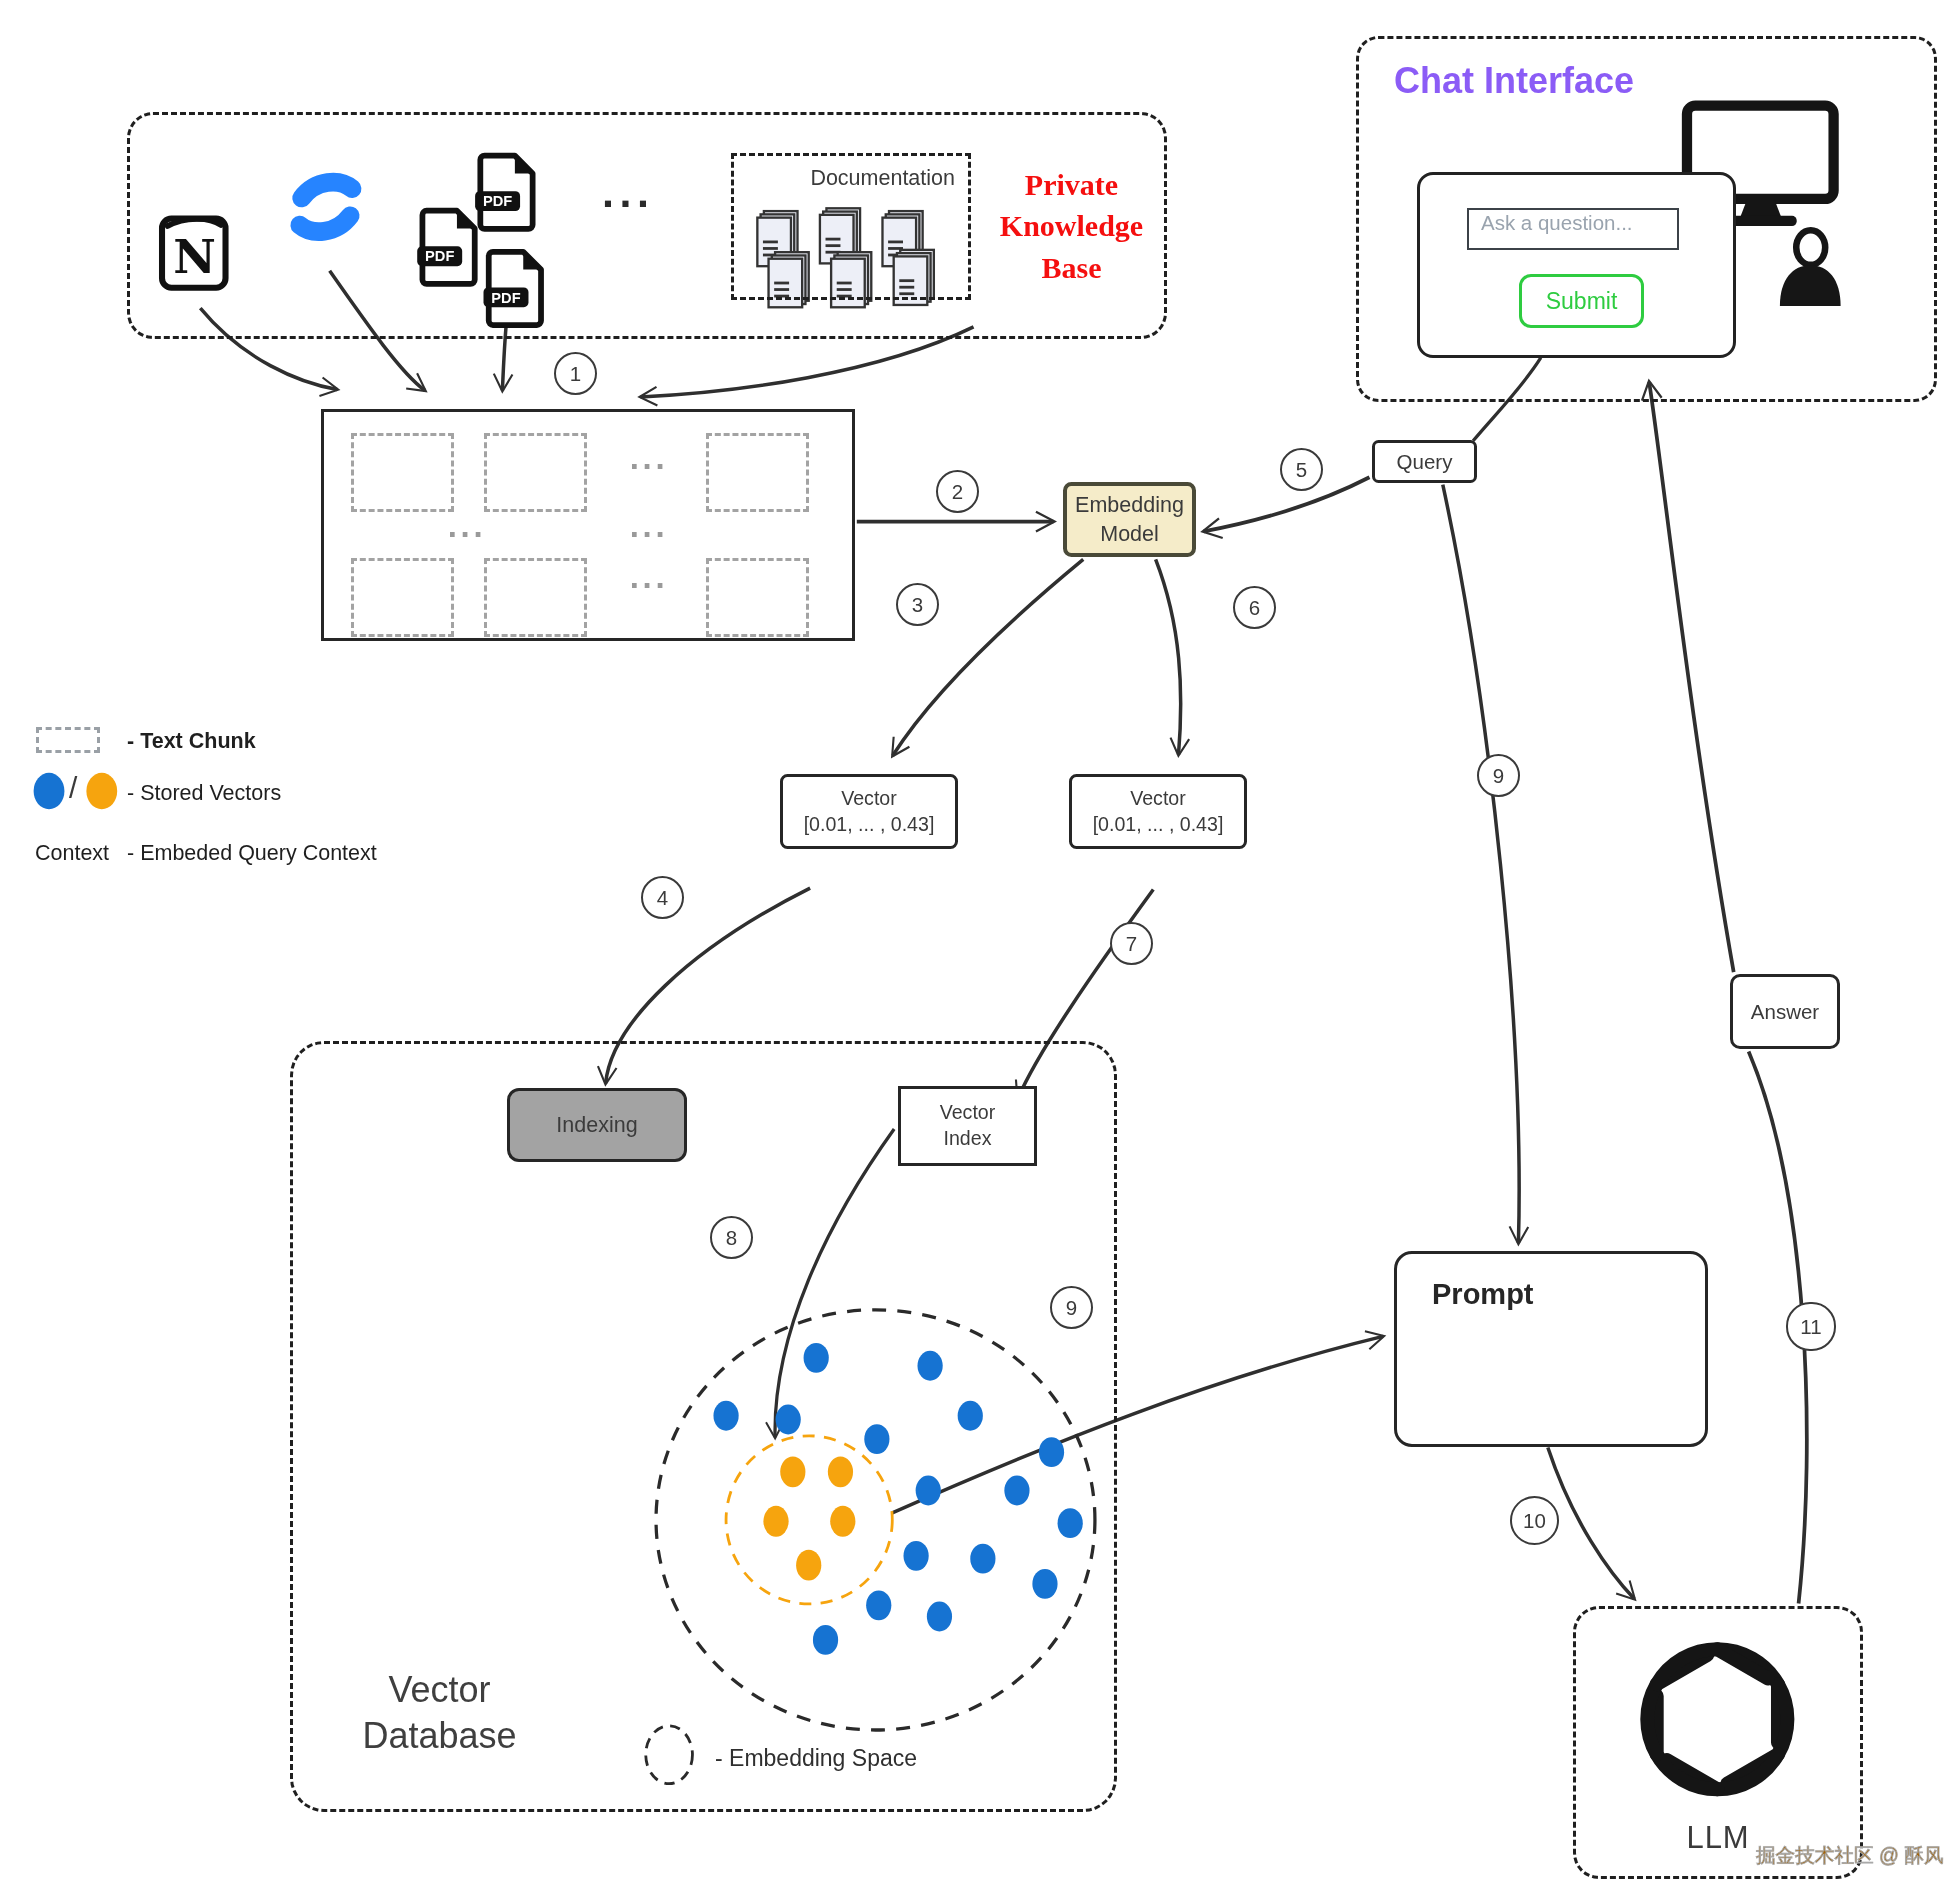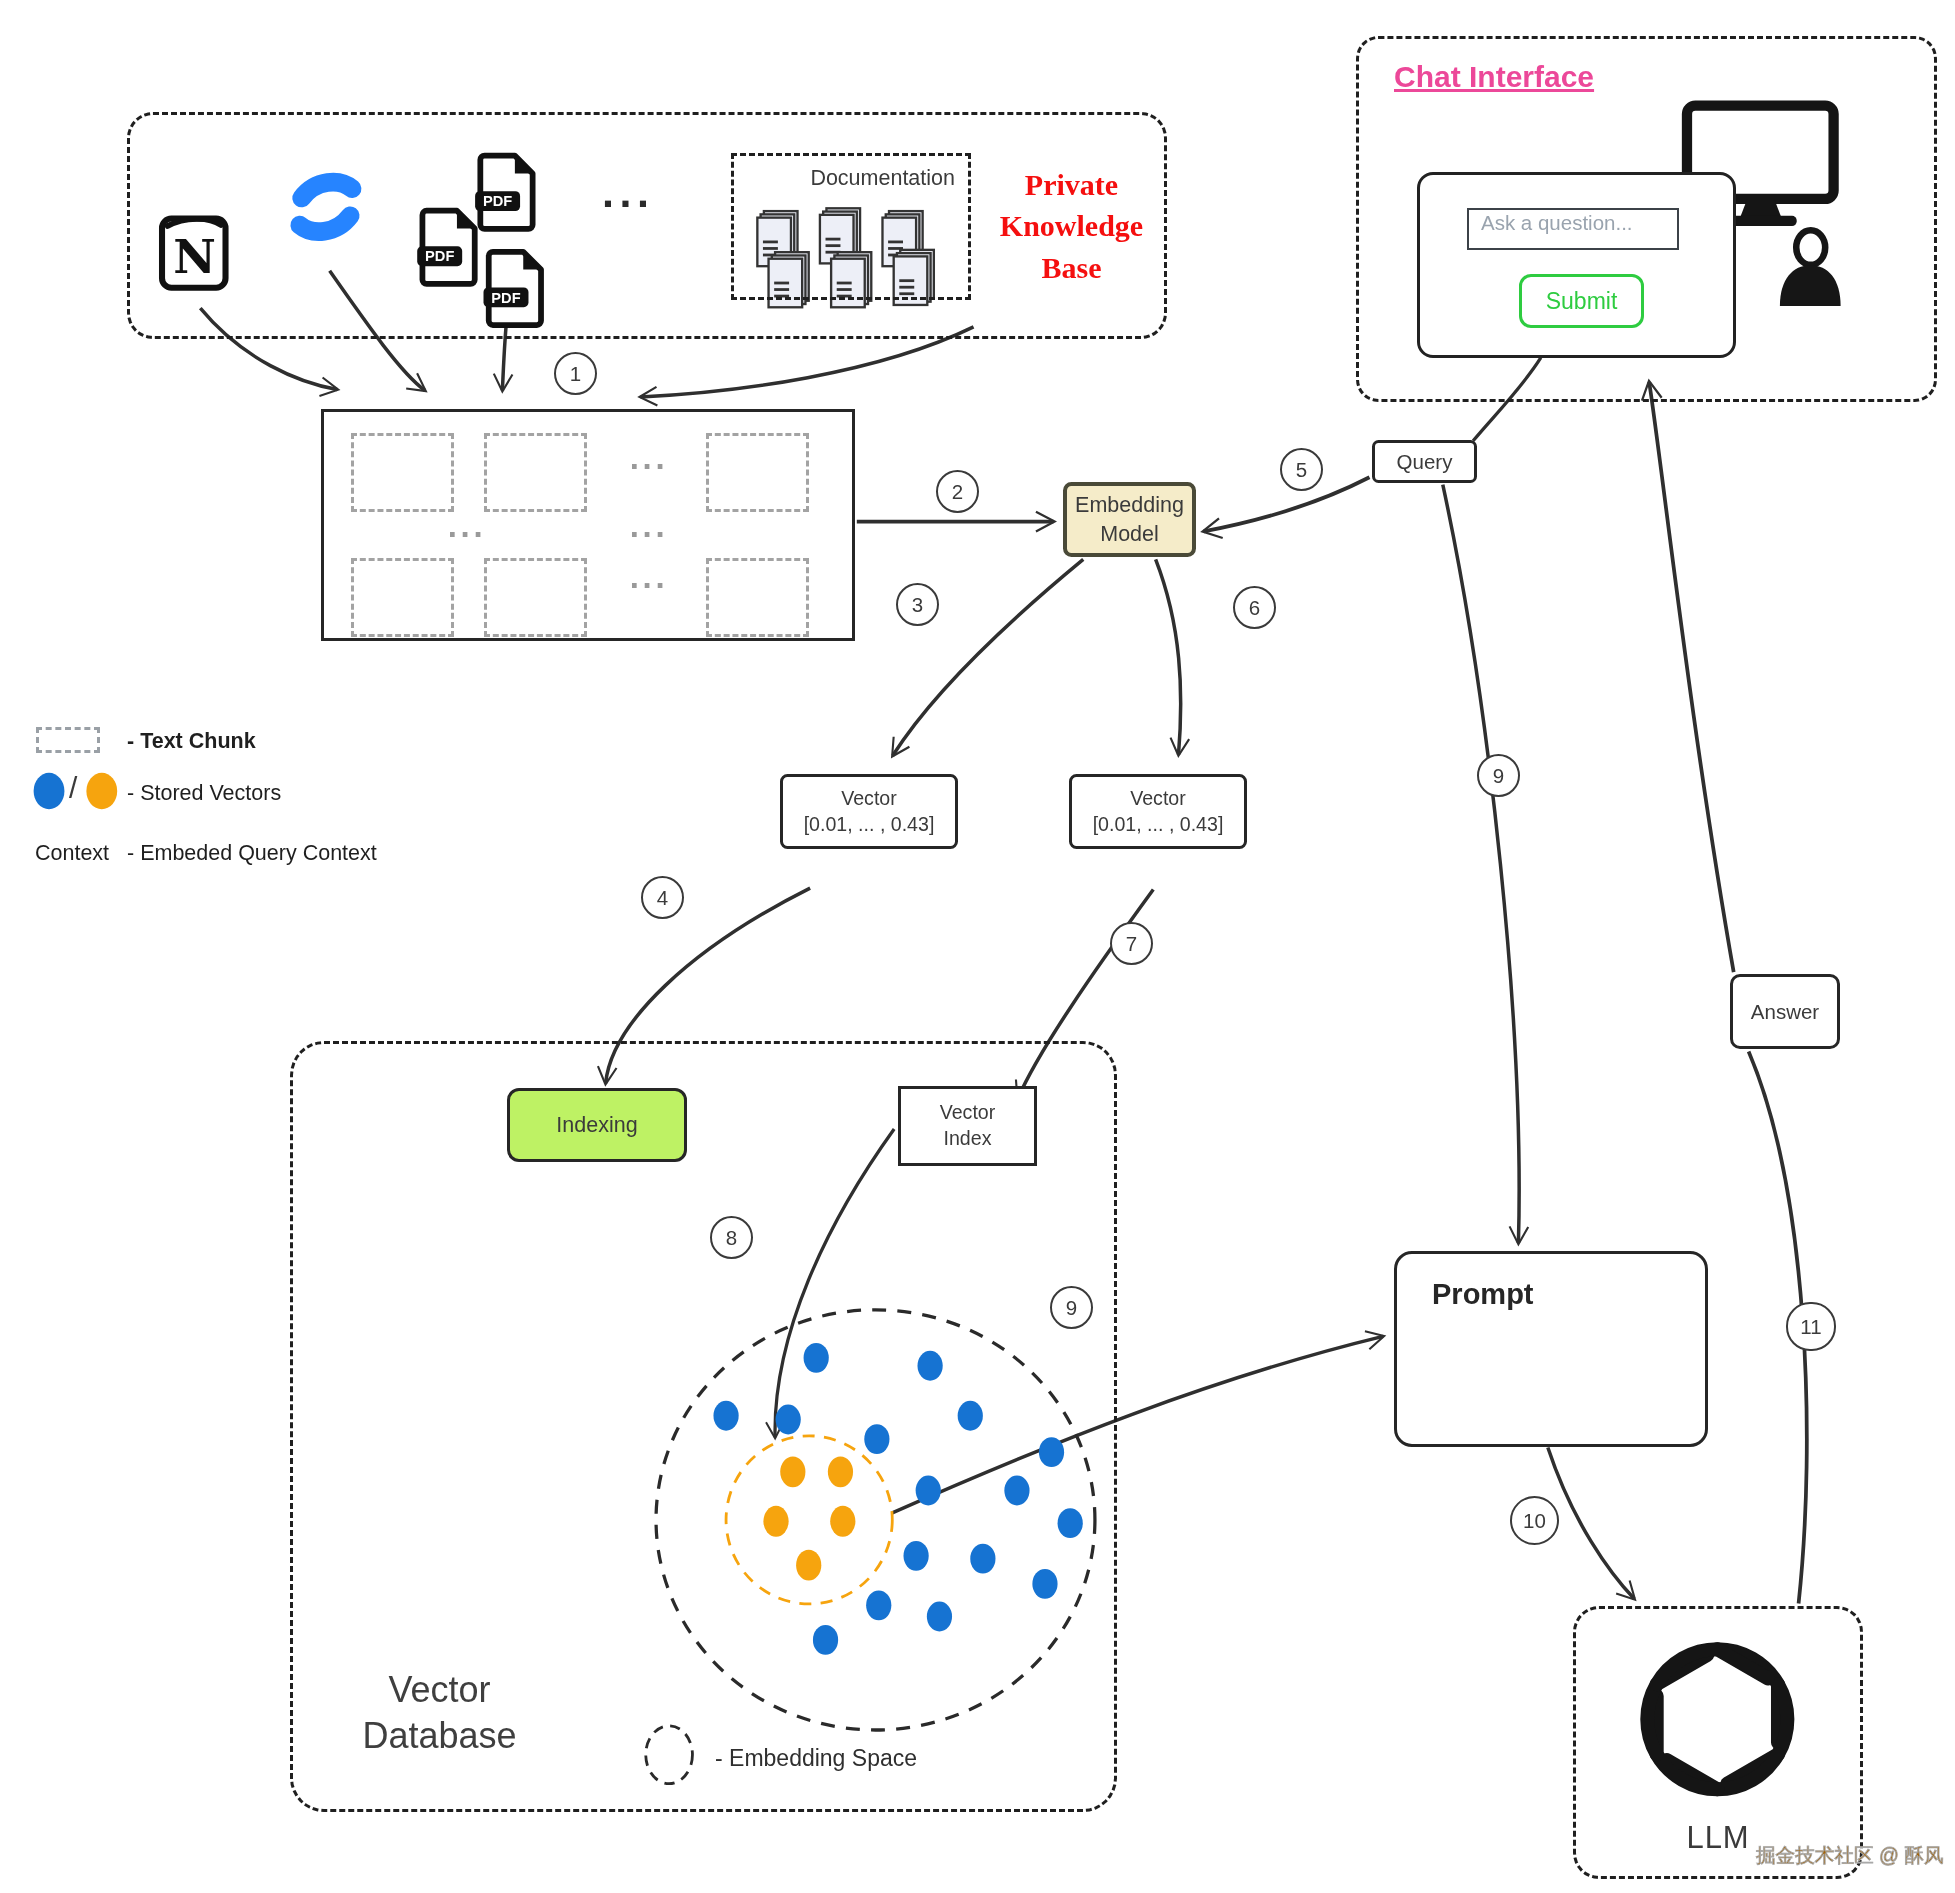--- a/index.html
+++ b/index.html
@@ -11,21 +11,21 @@
   .solid-box{border:3.7px solid #262626;background:#fff;}
   .flexc{display:flex;align-items:center;justify-content:center;text-align:center;}
   .pre{white-space:pre-line;}
   .box-label{font-size:20.5px;color:#3b3b3b;line-height:1.32;}
   .chunk{border:3.7px dashed #a3a3a3;background:transparent;}
   .dots-gray{color:#9a9a9a;font-weight:700;font-size:33px;letter-spacing:3.7px;}
   .dots-dark{color:#2b2b2b;font-weight:700;font-size:43px;letter-spacing:5.6px;}
   .badge{background:#fff;border:2.3px solid #3a3a3a;border-radius:50%;
          width:43px;height:43px;display:flex;align-items:center;justify-content:center;
          font-size:20.5px;color:#3b3b3b;z-index:3;}
-  .title{font-size:30px;font-weight:bold;color:#ec4899;text-decoration:underline;}
+  .title{font-size:36px;font-weight:bold;color:#8b5cf6;}
   .red-title{font-size:30px;font-weight:bold;color:#f50f0f;line-height:1.38;text-align:center;font-family:Liberation Serif, serif;}
   .orange-text{color:#f5a623;}
   .gray-body{color:#8b95a1;}
   .legend-label{font-size:21.5px;color:#1f1f1f;}
   input.ask{border:2.8px solid #3c4248;background:#fff;font-size:20.5px;color:#5a646f;
             padding:0 0 12px 12px;outline:none;}
   input.ask::placeholder{color:#99a3ae;}
   button.submit{background:#fff;border:3.7px solid #2ecc40;border-radius:12px;
                 color:#2ecc40;font-size:23px;cursor:pointer;
                 font-family:"Liberation Sans","DejaVu Sans",sans-serif;}
@@ -212,21 +212,21 @@
 
   <div class="abs dashed-frame" style="left:1356px;top:36px;width:581px;height:366px;border-radius:22.4px;"></div>
   <div class="abs title" style="left:1394px;top:60px;">Chat Interface</div>
   <div class="abs" style="left:1417px;top:172px;width:319px;height:186px;border:3.3px solid #222;
        border-radius:16px;background:#fff;"></div>
   <input class="abs ask" style="left: 1467px; top: 208px; width: 212px; height: 42px;" type="text" placeholder="Ask a question...">
   <button class="abs submit" style="left:1519px;top:274px;width:125px;height:54px;">Submit</button>
 
   <div class="abs dashed-frame" style="left:290px;top:1041px;width:827px;height:771px;border-radius:34px;"></div>
   <div class="abs flexc box-label" style="left:507px;top:1088px;width:180px;height:74px;border:3.3px solid #262626;
-       border-radius:12px;background:#bef264;font-size:21.5px;">Indexing</div>
+       border-radius:12px;background:#a3a3a3;font-size:21.5px;">Indexing</div>
   <div class="abs flexc pre box-label" style="left:898px;top:1086px;width:139px;height:80px;border:3.3px solid #262626;
        background:#fff;font-size:19.6px;">Vector
 Index</div>
   <div class="abs pre" style="left:346px;top:1667px;width:187px;text-align:center;font-size:36px;color:#3f3f3f;line-height:1.28;">Vector
 Database</div>
   <div class="abs" style="left:715px;top:1745px;font-size:23px;color:#2f2f2f;">- Embedding Space</div>
 
   <div class="abs" style="left:1394px;top:1251px;width:314px;height:196px;border:3.3px solid #262626;
        border-radius:18px;background:#fff;">
     <div style="font-size:29px;font-weight:bold;color:#262626;margin:24px 0 0 35px;">Prompt</div>

